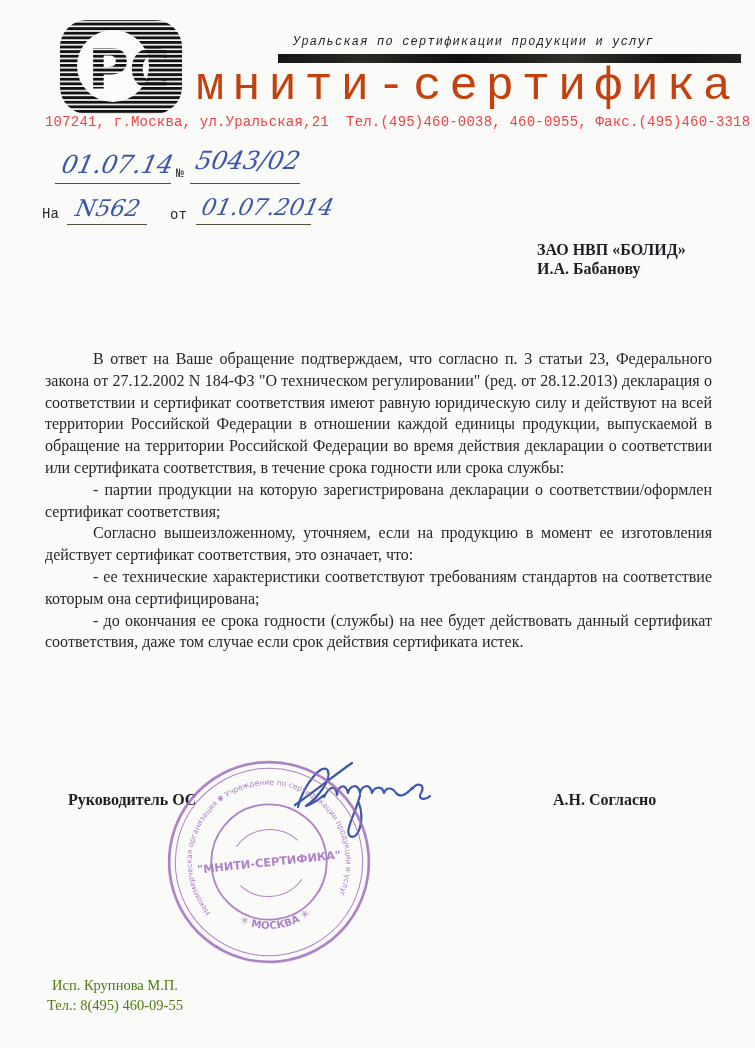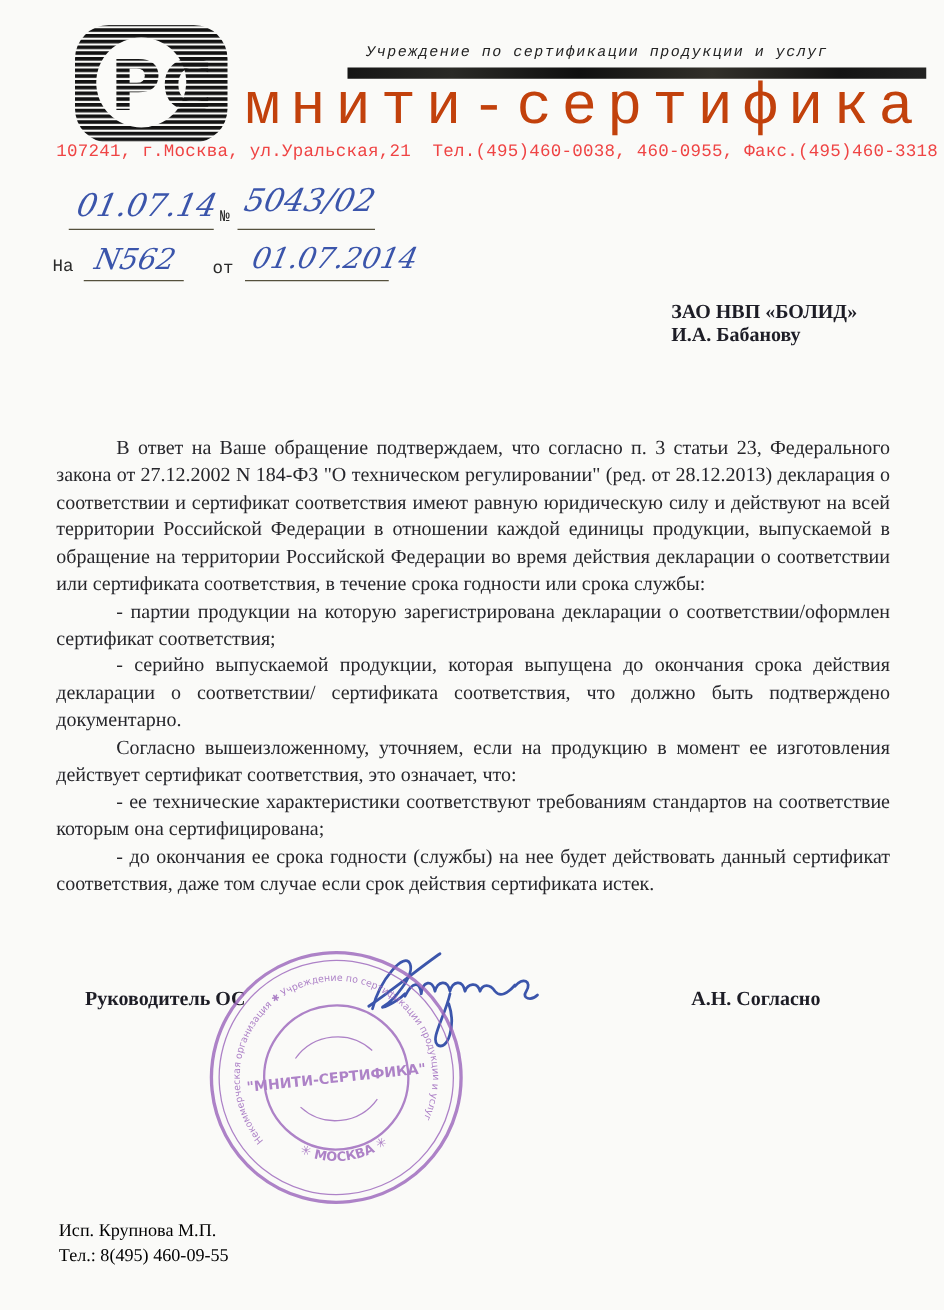--- a/index.html
+++ b/index.html
@@ -46,37 +46,37 @@
   
   .sig-label{left:68px;top:791px;font-size:16px;font-weight:bold;color:#1d1d26;}
   .sig-name{left:553px;top:791px;font-size:16px;font-weight:bold;color:#1d1d26;}
   .sig-svg{left:292px;top:753px;width:170px;height:95px;}
 
   
   .stamp{left:164px;top:757px;width:210px;height:210px;opacity:.82;transform:rotate(-6deg);}
   .stamp text{font-family:"DejaVu Sans",sans-serif;fill:#9d68bd;}
 
   
-  .footer{left:47px;top:975px;font-size:14.5px;line-height:20px;color:#000000;}
+  .footer{left:47px;top:975px;font-size:14.5px;line-height:20px;color:#4d7c0f;text-align:center;}
 </style>
 </head>
 <body>
 
 <svg class="abs logo" viewBox="0 0 126 100">
   <defs>
     <pattern id="lstripes" width="4" height="4.6" patternUnits="userSpaceOnUse">
       <rect width="4" height="2.9" fill="#121212"></rect>
     </pattern>
   </defs>
   <rect x="2" y="2" width="122" height="94" rx="27" fill="url(#lstripes)"></rect>
   <circle cx="55" cy="48" r="36" fill="#fbfbf9"></circle>
   <text x="30" y="70" font-family="DejaVu Sans, sans-serif" font-weight="bold" font-size="56" fill="url(#lstripes)">РС</text>
 </svg>
 
-<div class="abs tagline">Учреждение по сертификации продукции и услуг</div>
+<div class="abs tagline">Уральская по сертификации продукции и услуг</div>
 <div class="abs hdr-bar"></div>
 <div class="abs org-title">мнити-сертифика</div>
 <div class="abs address">107241, г.Москва, ул.Уральская,21  Тел.(495)460-0038, 460-0955, Факс.(495)460-3318</div>
 
 <div class="abs uline u1"></div>
 <div class="abs printed no-sign">№</div>
 <div class="abs uline u2"></div>
 <div class="abs hand hand-date">01.07.14</div>
 <div class="abs hand hand-no">5043/02</div>
 
@@ -88,21 +88,20 @@
 <div class="abs hand hand-ot">01.07.2014</div>
 
 <div class="abs addressee">
   <div>ЗАО НВП «БОЛИД»</div>
   <div>И.А. Бабанову</div>
 </div>
 
 <div class="abs body-text">
   <p>В ответ на Ваше обращение подтверждаем, что согласно п. 3 статьи 23, Федерального закона от 27.12.2002 N 184-ФЗ "О техническом регулировании" (ред. от 28.12.2013) декларация о соответствии и сертификат соответствия имеют равную юридическую силу и действуют на всей территории Российской Федерации в отношении каждой единицы продукции, выпускаемой в обращение на территории Российской Федерации во время действия декларации о соответствии или сертификата соответствия, в течение срока годности или срока службы:</p>
   <p>- партии продукции на которую зарегистрирована декларации о соответствии/оформлен сертификат соответствия;</p>
-  <p>- серийно выпускаемой продукции, которая выпущена до окончания срока действия декларации о соответствии/ сертификата соответствия, что должно быть подтверждено документарно.</p>
   <p>Согласно вышеизложенному, уточняем, если на продукцию в момент ее изготовления действует сертификат соответствия, это означает, что:</p>
   <p>- ее технические характеристики соответствуют требованиям стандартов на соответствие которым она сертифицирована;</p>
   <p>- до окончания ее срока годности (службы) на нее будет действовать данный сертификат соответствия, даже том случае если срок действия сертификата истек.</p>
 </div>
 
 <div class="abs sig-label">Руководитель ОС</div>
 <div class="abs sig-name">А.Н. Согласно</div>
 
 <svg class="abs sig-svg" viewBox="0 0 170 95">
   <g stroke="#3b55ab" stroke-width="2.2" fill="none" stroke-linecap="round" stroke-linejoin="round">

